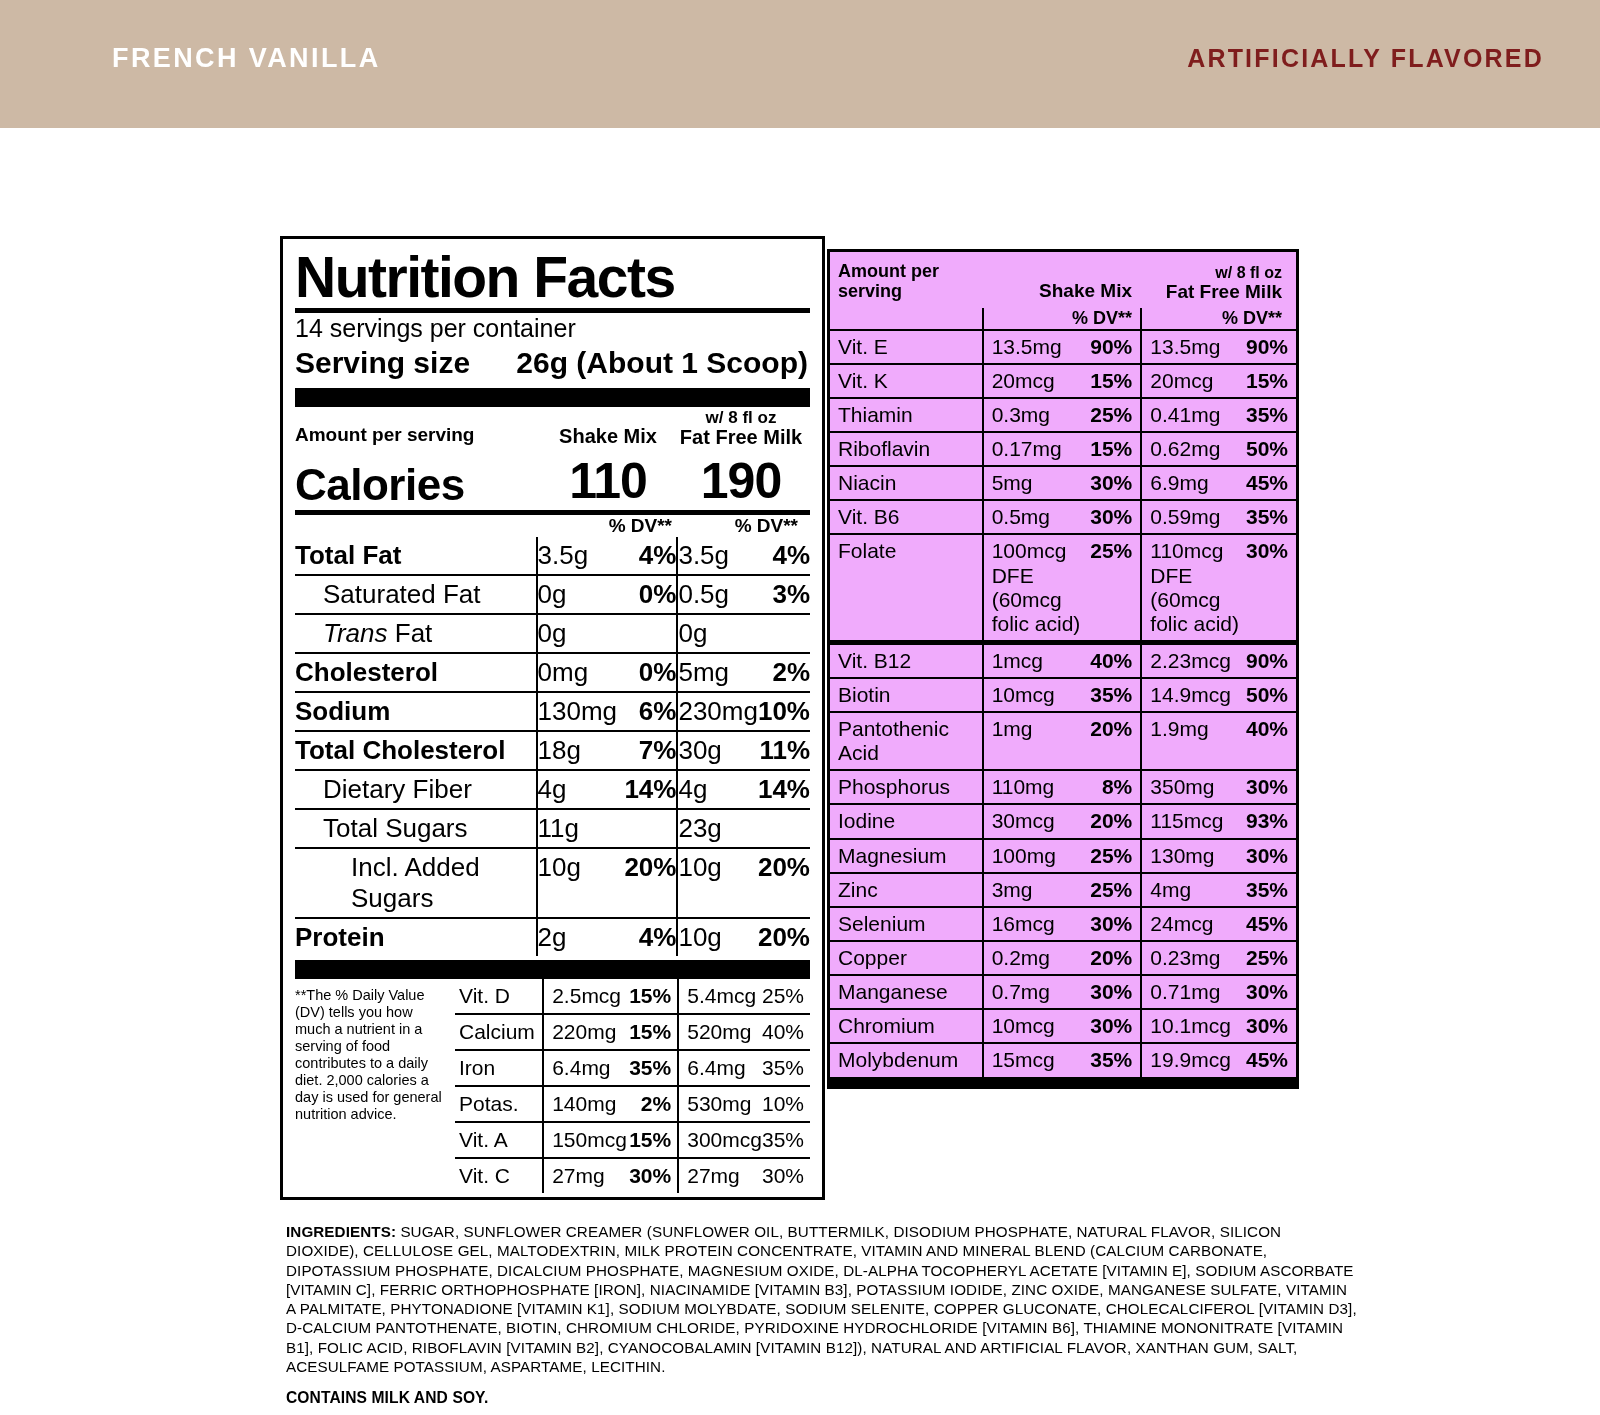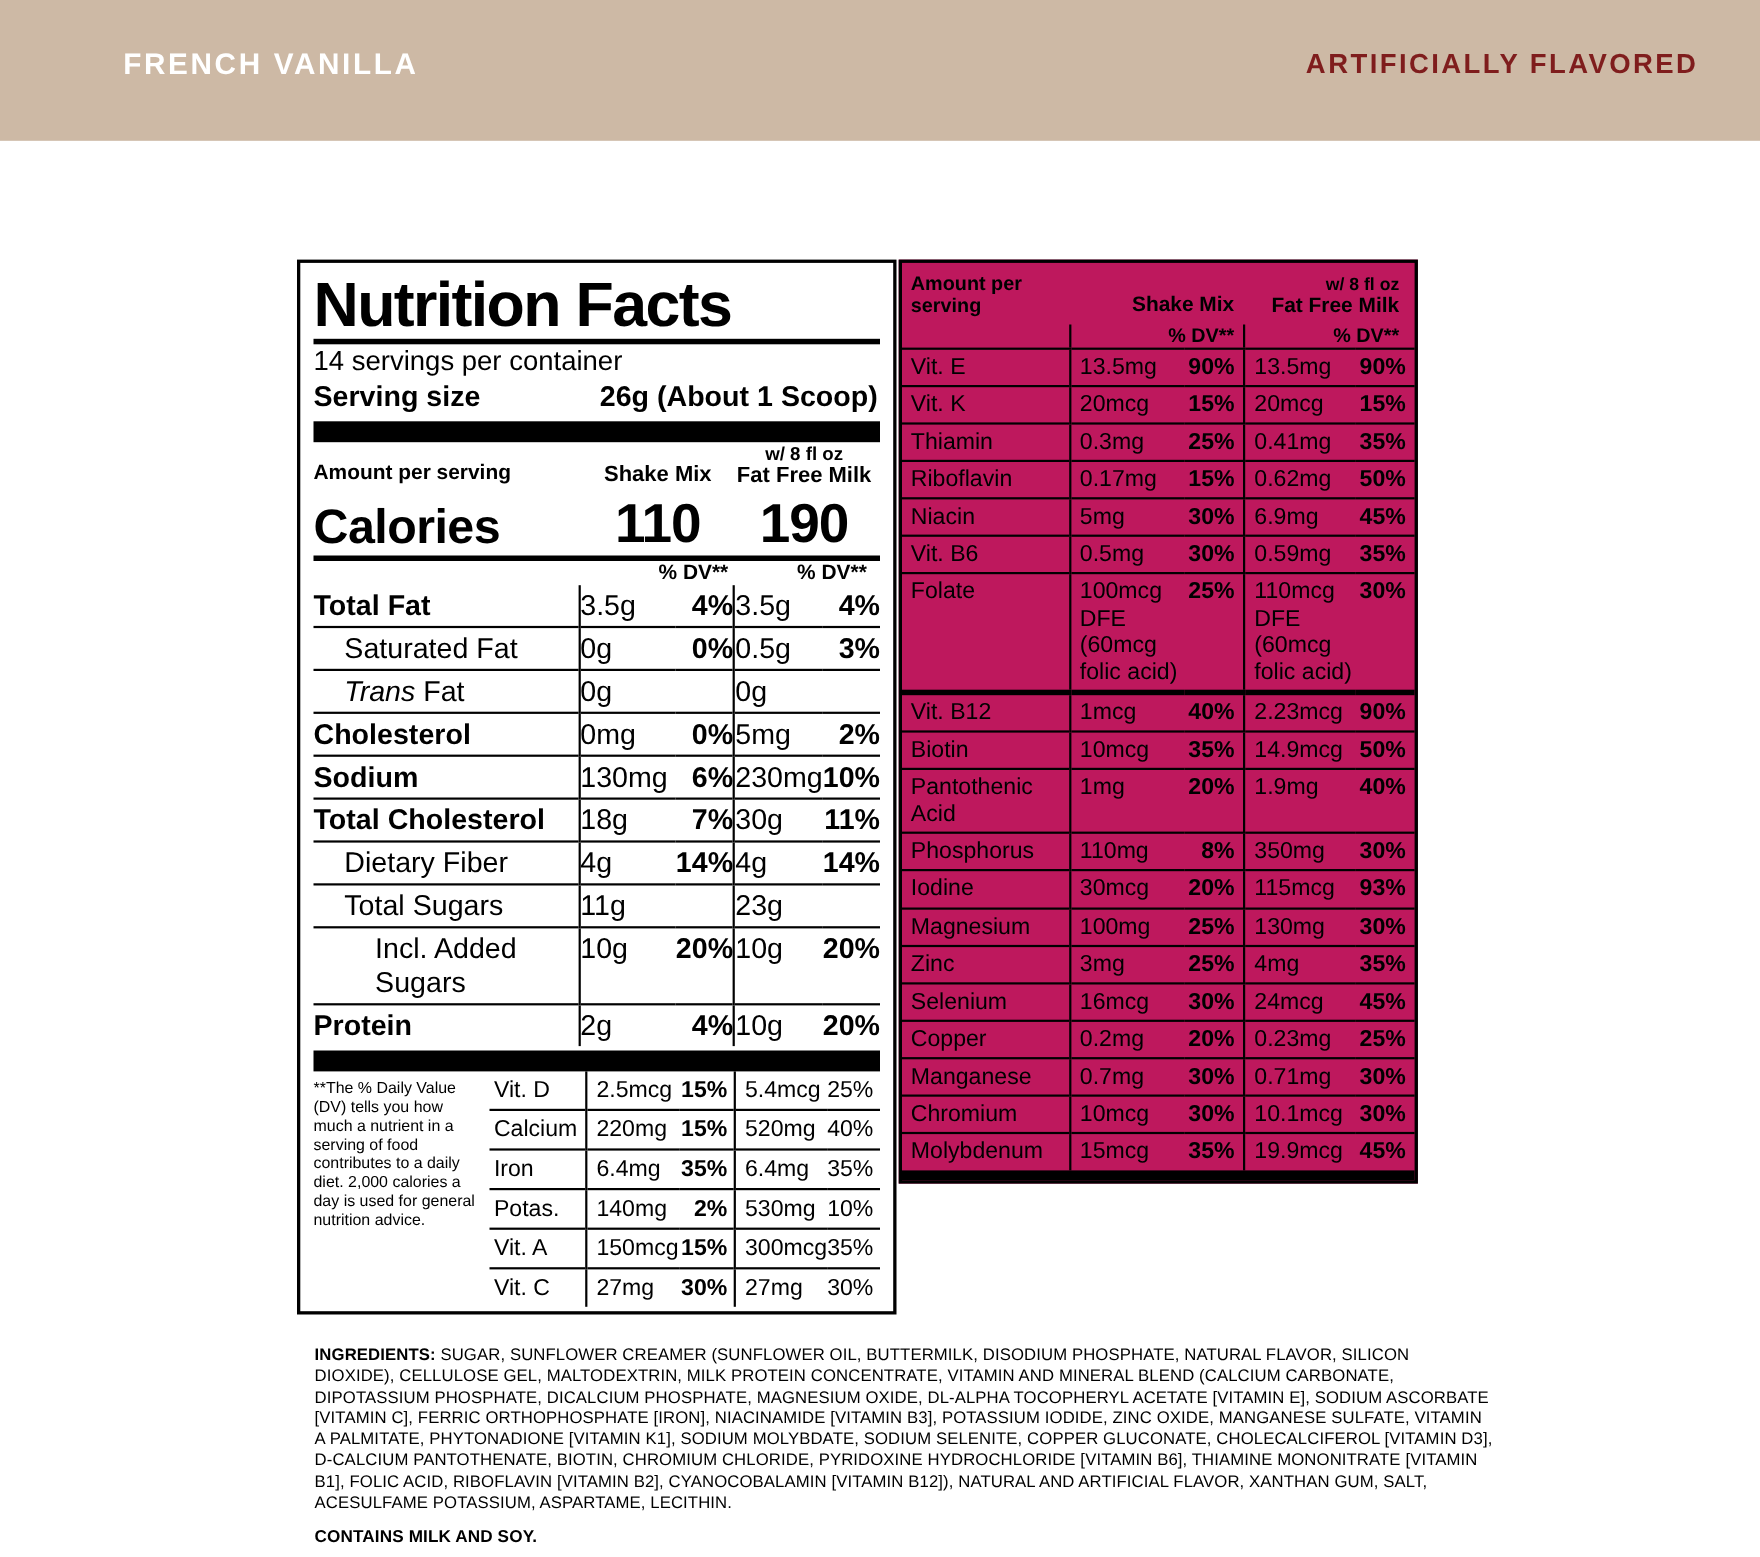--- a/index.html
+++ b/index.html
@@ -28,21 +28,21 @@
   .banner-right {
     color: #7f1d1d;
     font-size: 25px;
     font-weight: bold;
     letter-spacing: 2.2px;
   }
 
   
   .panel {
     position: absolute;
-    left: 270px; top: 236px;
+    left: 280px; top: 236px;
     width: 1020px;
   }
   .nf-wrap { display: flex; align-items: flex-start; }
 
   
   .left-box {
     width: 545px;
     border: 3px solid #000;
     background: #fff;
     padding: 6px 12px 4px 12px;
@@ -54,21 +54,21 @@
     line-height: 1.0;
     letter-spacing: -1.5px;
     margin: 4px 0 2px 0;
   }
   .rule-med { border-top: 5px solid #000; }
   .rule-thick { background: #000; height: 19px; margin: 4px 0 0 0; }
 
   .servings { font-size: 25px; line-height: 1.15; padding: 1px 0 0 0; }
   .serving-size {
     display: flex; justify-content: space-between;
-    font-size: 26px; font-weight: bold; line-height: 1.2;
+    font-size: 30px; font-weight: bold; line-height: 1.2;
     padding: 2px 0 3px 0;
   }
   .serving-size .lbl { }
   .serving-size .val { padding-right: 2px; }
 
   
   .colhead {
     display: flex; align-items: flex-end;
     border-bottom: 0;
     padding-top: 2px;
@@ -124,23 +124,24 @@
   .vittable td.vv1 { width: 88px; border-left: 2px solid #000; padding-left: 8px; }
   .vittable td.vp1 { width: 52px; text-align: right; font-weight: bold; padding-right: 6px; }
   .vittable td.vv2 { width: 78px; border-left: 2px solid #000; padding-left: 8px; }
   .vittable td.vp2 { width: 48px; text-align: right; padding-right: 6px; }
 
   
   .right-box {
     width: 472px;
     border: 3px solid #000;
     border-left: 3px solid #000;
-    background: #be185d;
+    background: #f0abfc;
     margin-left: 2px;
     padding: 0;
+    margin-top: 13px;
   }
   .rb-head { display: flex; align-items: flex-end; padding: 6px 0 0 0;}
   .rb-head .h1 { width: 152px; font-size: 18px; font-weight: bold; line-height:1.1; padding: 4px 0 6px 8px; }
   .rb-head .h2 { width: 158px; font-size: 19px; font-weight: bold; text-align: right; padding: 0 8px 6px 0; }
   .rb-head .h3 { width: 150px; font-size: 19px; font-weight: bold; text-align: right; line-height: 1.05; padding: 0 8px 6px 0; }
   .rb-head .sm { font-size: 16px; display:block; }
   .rb-dv { display: flex; }
   .rb-dv .h1 { width: 152px; }
   .rb-dv .h2 { width: 158px; font-size: 18px; font-weight: bold; text-align: right; padding-right: 8px; border-left: 2px solid #000;}
   .rb-dv .h3 { width: 150px; font-size: 18px; font-weight: bold; text-align: right; padding-right: 8px; border-left: 2px solid #000;}

